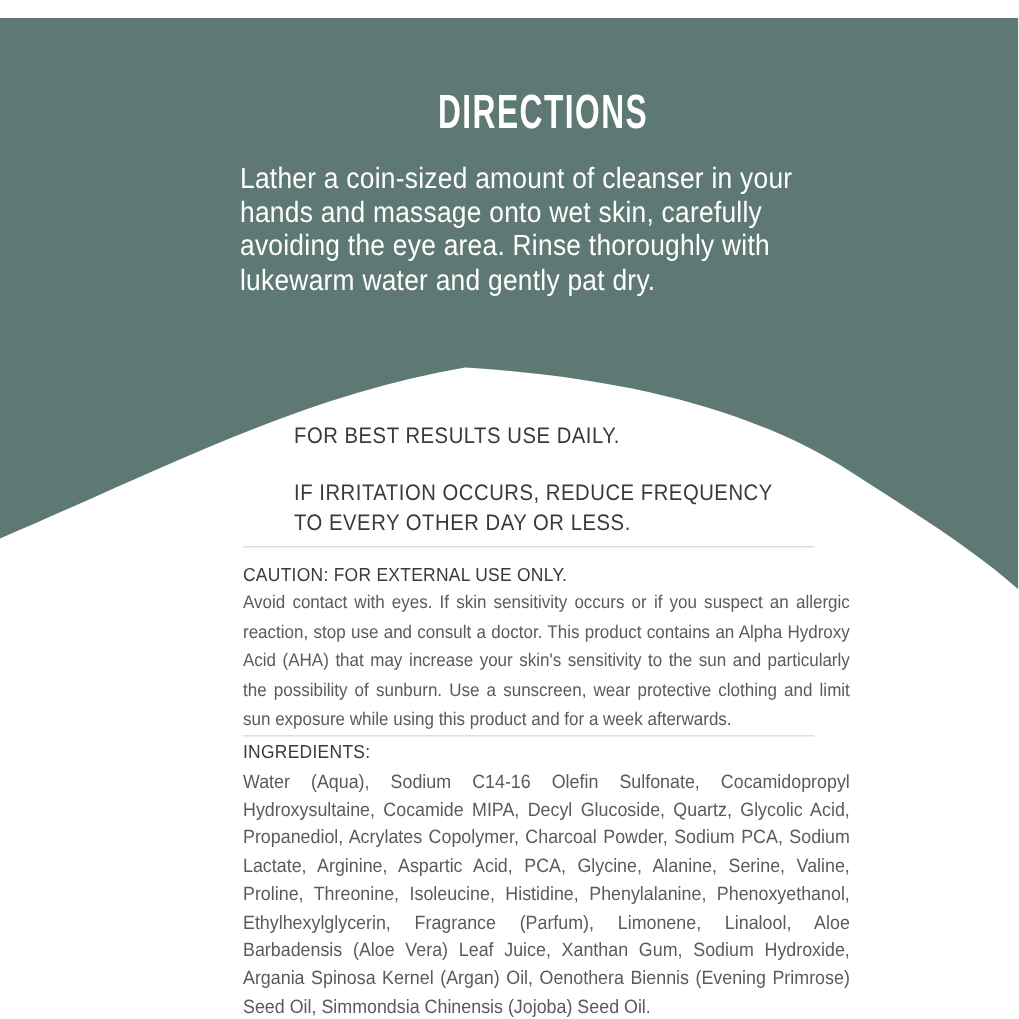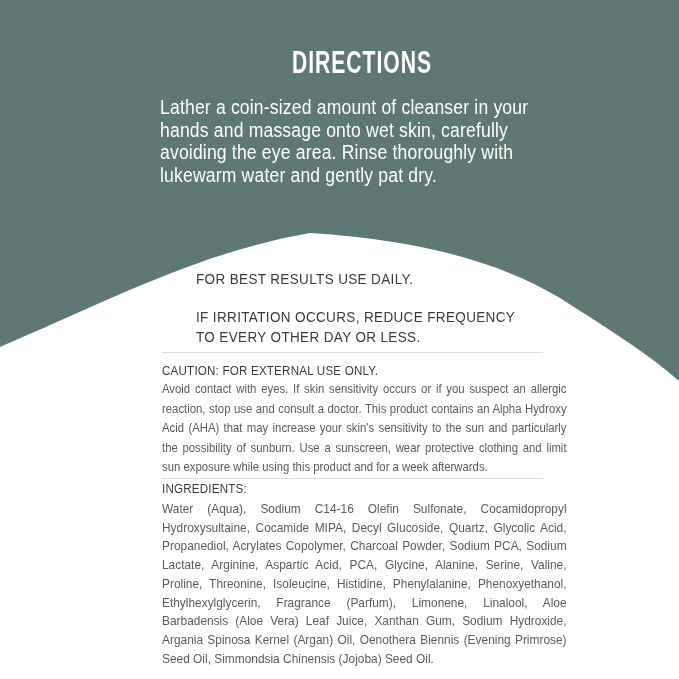--- a/index.html
+++ b/index.html
@@ -6,20 +6,21 @@
   body{
     width:679px;height:679px;
     background:#fff;
     font-family:"Liberation Sans","DejaVu Sans",sans-serif;
     overflow:hidden;
   }
   .label{
     position:relative;
     width:679px;height:522px;
     background:var(--background,#FFFFFF);
+    margin-top:12px;
   }
   .wave{
     position:absolute;top:0;left:0;
     width:679px;height:679px;
     display:block;
   }
   .title{
     position:absolute;
     top:46px;left:160px;width:404px;
     margin:0;

